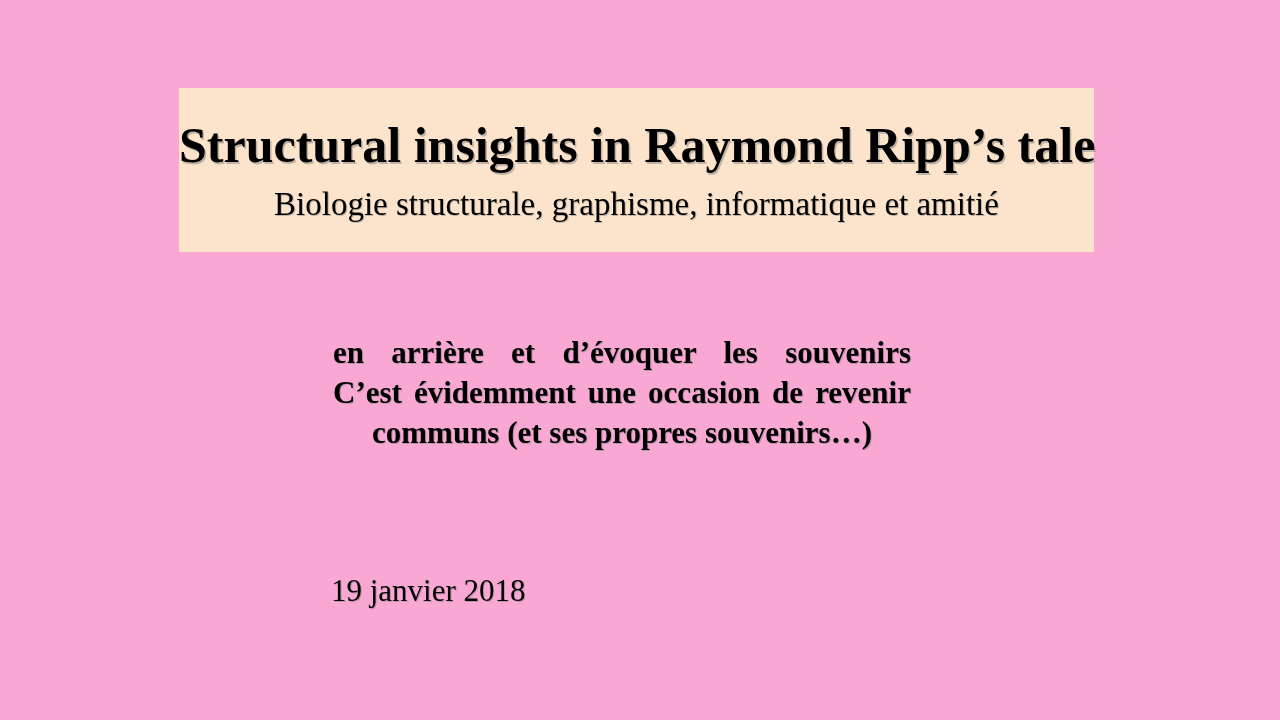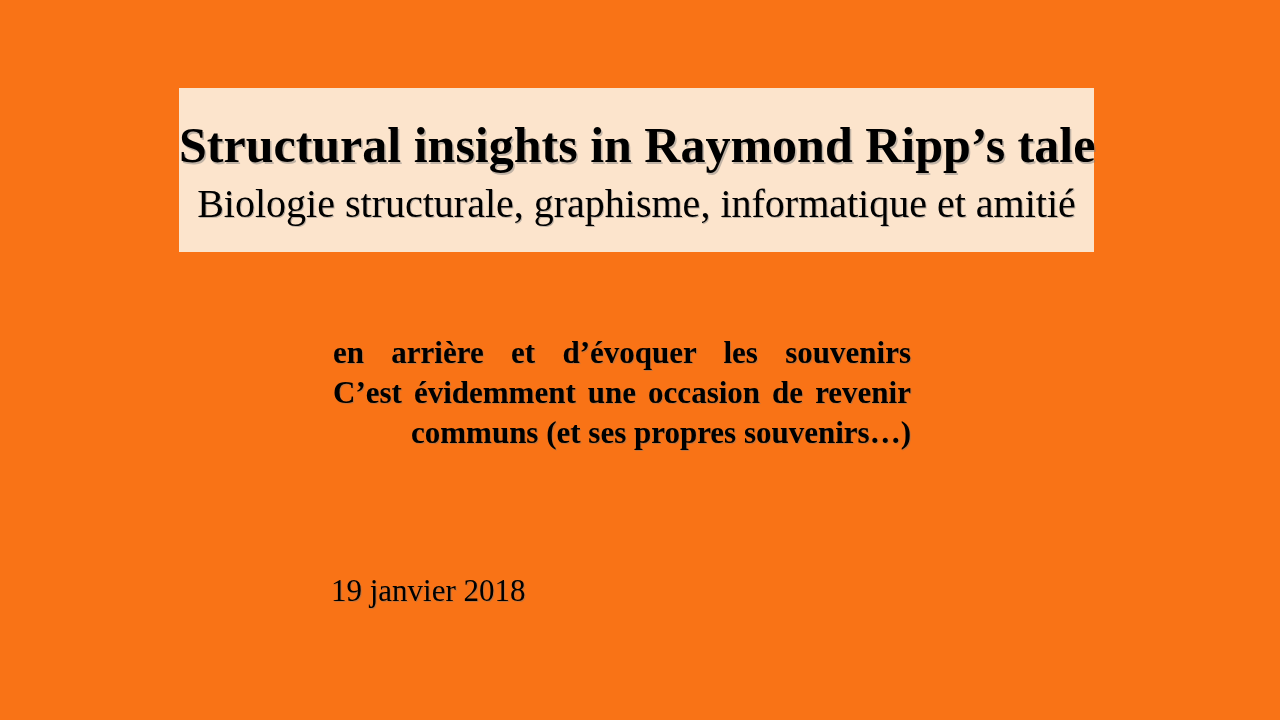--- a/index.html
+++ b/index.html
@@ -4,21 +4,21 @@
 <style>
   html, body {
     margin: 0;
     padding: 0;
     background: #ffffff;
   }
   .slide {
     position: relative;
     width: 1280px;
     height: 720px;
-    background: #f97316;
+    background: #f9a8d4;
     overflow: hidden;
     font-family: "Liberation Serif", "DejaVu Serif", serif;
     color: #000000;
   }
   .title-box {
     position: absolute;
     left: 179px;
     top: 88px;
     width: 915px;
     height: 164px;
@@ -30,21 +30,21 @@
   .slide-title {
     margin: 0;
     font-size: 50px;
     font-weight: bold;
     line-height: 60px;
     white-space: nowrap;
     text-shadow: 1.5px 1.5px 0 rgba(120,120,120,0.45);
   }
   .slide-subtitle {
     margin: 7px 0 0 0;
-    font-size: 40px;
+    font-size: 33px;
     font-weight: normal;
     line-height: 44px;
     white-space: nowrap;
     text-shadow: 1px 1px 0 rgba(120,120,120,0.45);
   }
   .body-paragraph {
     position: absolute;
     left: 333px;
     top: 333px;
     width: 578px;
@@ -55,21 +55,21 @@
   }
   .body-line {
     text-align: justify;
     white-space: nowrap;
   }
   .body-line.stretch {
     text-align-last: justify;
     -moz-text-align-last: justify;
   }
   .body-line.last {
-    text-align: right;
+    text-align: center;
   }
   .slide-date {
     position: absolute;
     left: 331px;
     top: 571px;
     width: 519px;
     font-size: 31px;
     font-weight: normal;
     line-height: 40px;
     text-align: left;

